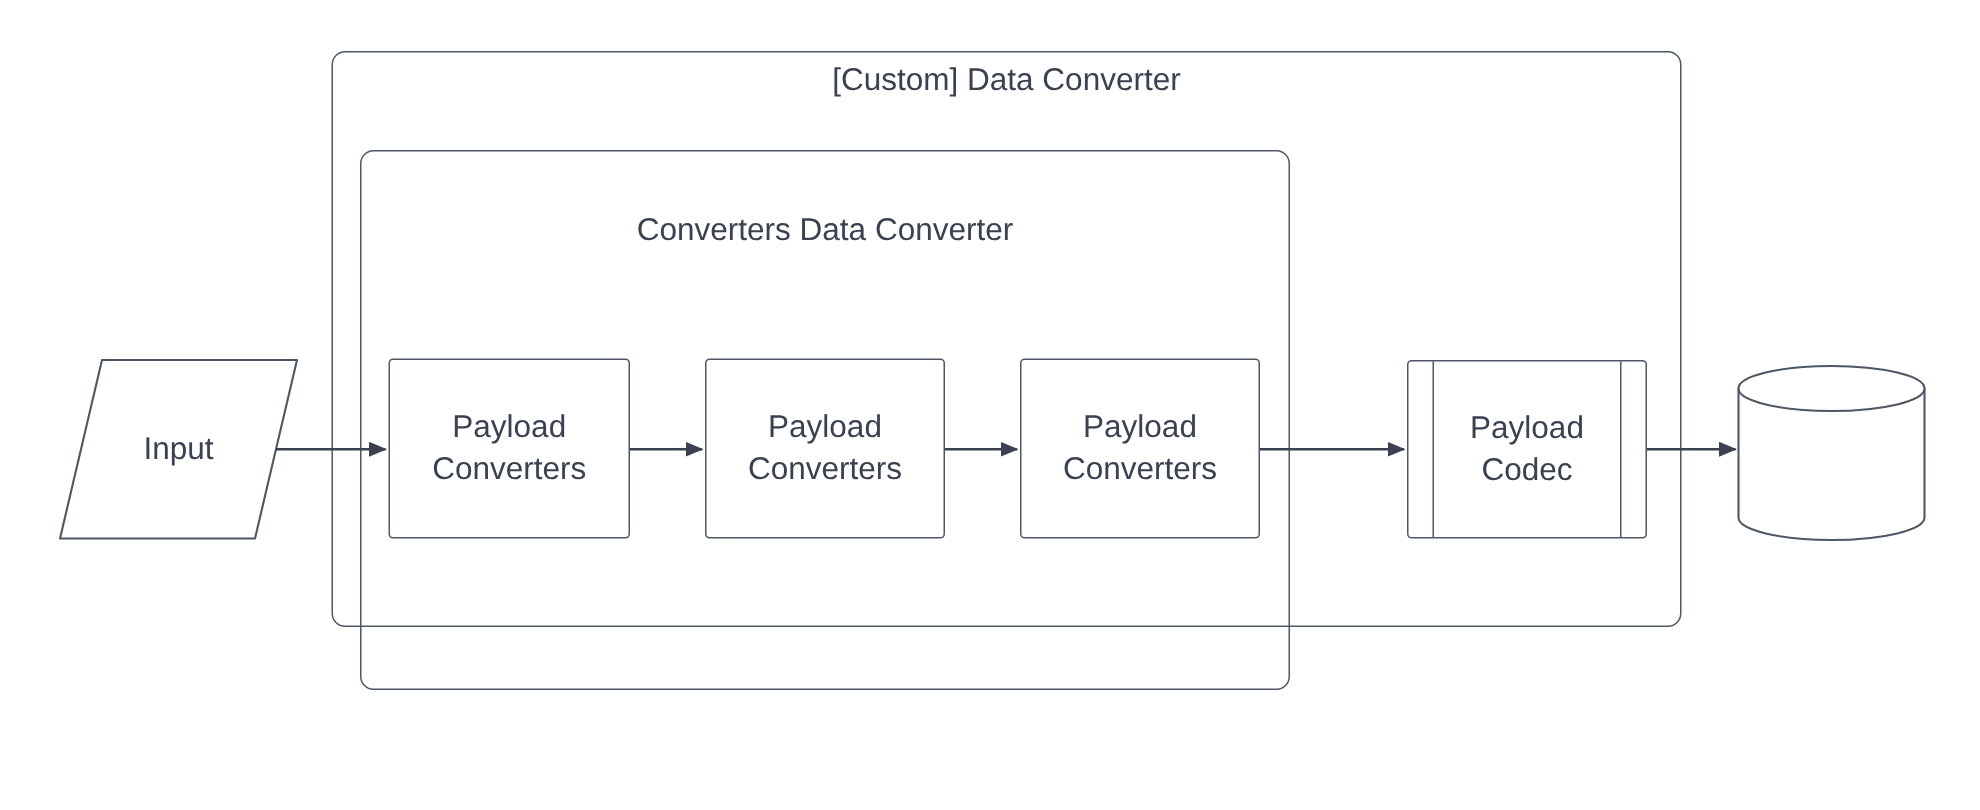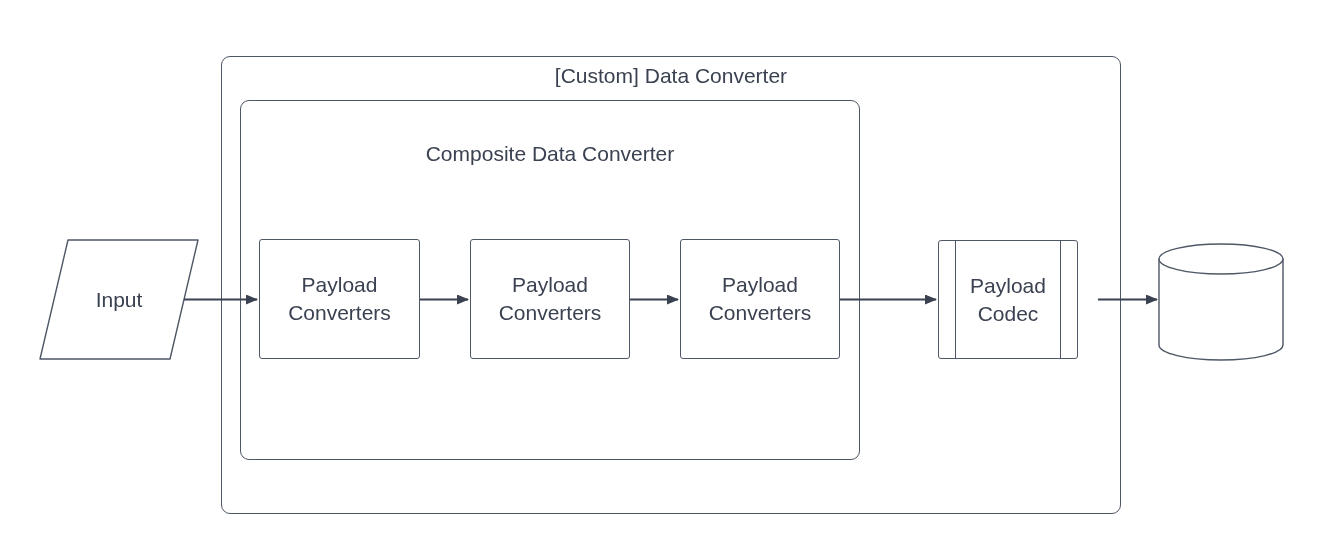--- a/index.html
+++ b/index.html
@@ -89,41 +89,41 @@
   }
   .shape-label .wrap-narrow {
     width: 120px;
   }
 </style>
 </head>
 <body>
 
 <div class="canvas">
 
-  <div class="container-box" style="left:221px; top:56px; width:900px; height:458px;">
+  <div class="container-box" style="left:221px; top:34px; width:900px; height:384px;">
     <div class="container-label" style="top:5px;">[Custom] Data Converter</div>
   </div>
 
   <div class="container-box" style="left:240px; top:100px; width:620px; height:360px;">
-    <div class="container-label" style="top:39px;">Composite Data Converter</div>
+    <div class="container-label" style="top:39px;">Converters Data Converter</div>
   </div>
 
   <div class="node" style="left:259px; top:239px; width:161px; height:120px;">
     <span class="node-label">Payload Converters</span>
   </div>
 
   <div class="node" style="left:470px; top:239px; width:160px; height:120px;">
     <span class="node-label">Payload Converters</span>
   </div>
 
   <div class="node" style="left:680px; top:239px; width:160px; height:120px;">
     <span class="node-label">Payload Converters</span>
   </div>
 
-  <div class="node" style="left:938px; top:240px; width:140px; height:119px;">
+  <div class="node" style="left:938px; top:240px; width:160px; height:119px;">
     <span class="codec-line left"></span>
     <span class="codec-line right"></span>
     <span class="node-label" style="width:110px;">Payload Codec</span>
   </div>
 
   <svg class="overlay" viewBox="0 0 1320 540" xmlns="http://www.w3.org/2000/svg">
     <defs>
       <marker id="arrowhead" viewBox="0 0 12 10" refX="11" refY="5" markerWidth="12" markerHeight="10" orient="auto" markerUnits="userSpaceOnUse">
         <path d="M0,0 L12,5 L0,10 Z" class="arrowhead-fill"></path>
       </marker>

